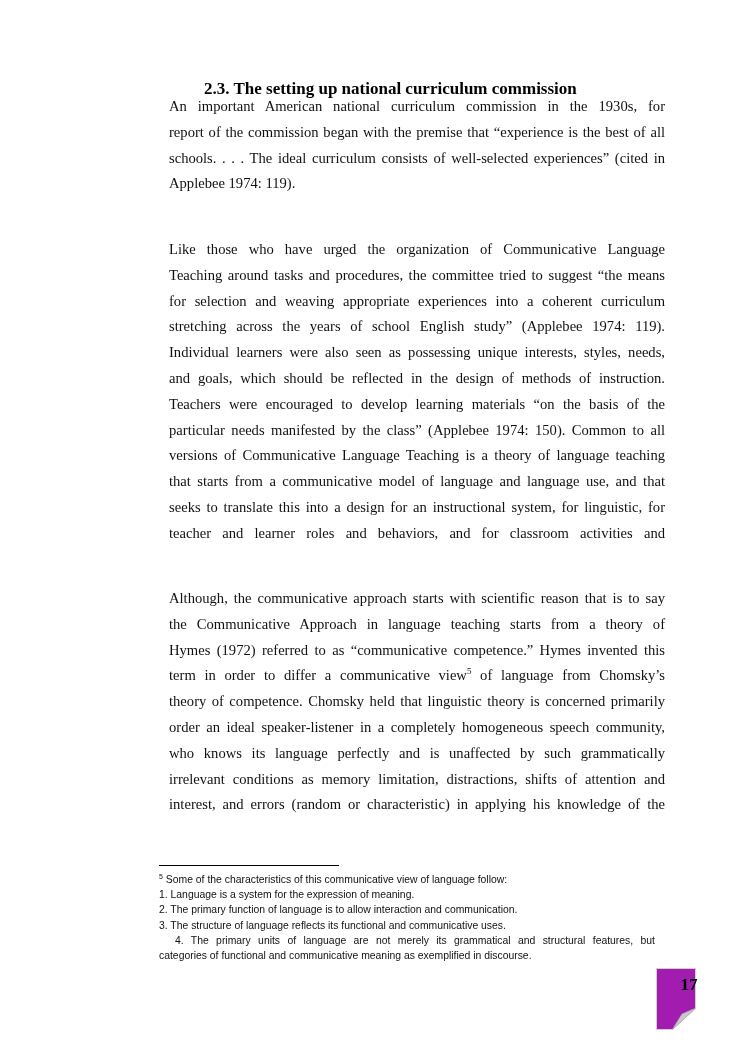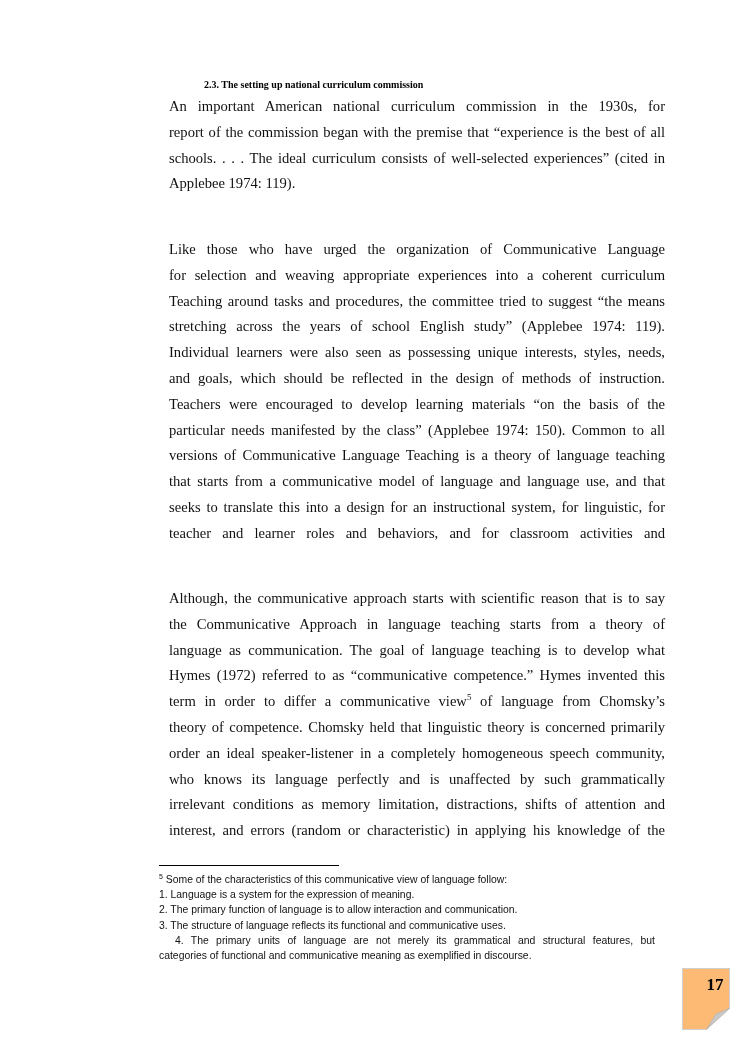--- a/index.html
+++ b/index.html
@@ -1,42 +1,42 @@
 <!DOCTYPE html>
 <html><head>
 <meta charset="utf-8">
 <style>
   html, body { margin: 0; padding: 0; background: #ffffff; }
   body { width: 744px; height: 1053px; position: relative; overflow: hidden; }
   .page { position: absolute; left: 0; top: 0; width: 744px; height: 1053px; background: #fff; }
   .heading {
     position: absolute; left: 204px; top: 79px;
-    font-family: "Liberation Serif", serif; font-weight: bold; font-size: 10px;
+    font-family: "Liberation Serif", serif; font-weight: bold; font-size: 17px;
     color: #000; white-space: nowrap;
   }
   .para { position: absolute; left: 169px; width: 496px; }
   .line {
     font-family: "Liberation Serif", serif; font-size: 14.6px; color: #111;
     height: 25.8px; line-height: 25.8px;
     text-align: justify; text-align-last: justify; white-space: nowrap;
     overflow: visible;
   }
   .line.last { text-align-last: left; }
   .line sup { font-size: 9px; vertical-align: 6px; line-height: 0; }
   .fn-rule { position: absolute; left: 159px; top: 865px; width: 180px; height: 1px; background: #000; }
   .footnotes { position: absolute; left: 159px; top: 872px; width: 496px; }
   .fn-line {
     font-family: "Liberation Sans", sans-serif; font-size: 10.4px; color: #111;
     height: 15.2px; line-height: 15.2px; white-space: nowrap;
   }
   .fn-line.justify { text-align: justify; text-align-last: justify; margin-left: 16px; }
   .fn-line sup { font-size: 7px; vertical-align: 4px; line-height: 0; }
   .pagenum-box {
-    position: absolute; left: 682px; top: 968px; width: 48px; height: 62px;
-    border: 1px solid #d0d0d0; background: #fdba74; box-sizing: border-box;
+    position: absolute; left: 656px; top: 968px; width: 40px; height: 62px;
+    border: 1px solid #d0d0d0; background: #a21caf; box-sizing: border-box;
   }
   .pagenum {
     position: absolute; left: 0; top: 6px; width: 64px; text-align: center;
     font-family: "Liberation Serif", serif; font-weight: bold; font-size: 17px; color: #000;
   }
   .curl { position: absolute; right: -1px; bottom: -1px; width: 24px; height: 22px; }
 </style>
 </head>
 <body>
 
@@ -46,37 +46,36 @@
 
   <div class="para" style="top:94px;">
     <div class="line">An important American national curriculum commission in the 1930s, for</div>
     <div class="line">report of the commission began with the premise that “experience is the best of all</div>
     <div class="line">schools. . . . The ideal curriculum consists of well-selected experiences” (cited in</div>
     <div class="line last">Applebee 1974: 119).</div>
   </div>
 
   <div class="para" style="top:237px;">
     <div class="line">Like those who have urged the organization of Communicative Language</div>
+    <div class="line">Teaching around tasks and procedures, the committee tried to suggest “the means</div>
     <div class="line">for selection and weaving appropriate experiences into a coherent curriculum</div>
-    <div class="line">Teaching around tasks and procedures, the committee tried to suggest “the means</div>
     <div class="line">stretching across the years of school English study” (Applebee 1974: 119).</div>
     <div class="line">Individual learners were also seen as possessing unique interests, styles, needs,</div>
     <div class="line">and goals, which should be reflected in the design of methods of instruction.</div>
     <div class="line">Teachers were encouraged to develop learning materials “on the basis of the</div>
     <div class="line">particular needs manifested by the class” (Applebee 1974: 150). Common to all</div>
     <div class="line">versions of Communicative Language Teaching is a theory of language teaching</div>
     <div class="line">that starts from a communicative model of language and language use, and that</div>
     <div class="line">seeks to translate this into a design for an instructional system, for linguistic, for</div>
     <div class="line">teacher and learner roles and behaviors, and for classroom activities and</div>
   </div>
 
   <div class="para" style="top:586px;">
     <div class="line">Although, the communicative approach starts with scientific reason that is to say</div>
     <div class="line">the Communicative Approach in language teaching starts from a theory of</div>
-    <div class="line">language as communication. The goal of language teaching is to develop what</div>
     <div class="line">Hymes (1972) referred to as “communicative competence.” Hymes invented this</div>
     <div class="line"><span>term in order to differ a communicative view</span><sup>5</sup><span> of language from Chomsky’s</span></div>
     <div class="line">theory of competence. Chomsky held that linguistic theory is concerned primarily</div>
     <div class="line">order an ideal speaker-listener in a completely homogeneous speech community,</div>
     <div class="line">who knows its language perfectly and is unaffected by such grammatically</div>
     <div class="line">irrelevant conditions as memory limitation, distractions, shifts of attention and</div>
     <div class="line">interest, and errors (random or characteristic) in applying his knowledge of the</div>
   </div>
 
   <div class="fn-rule"></div>

